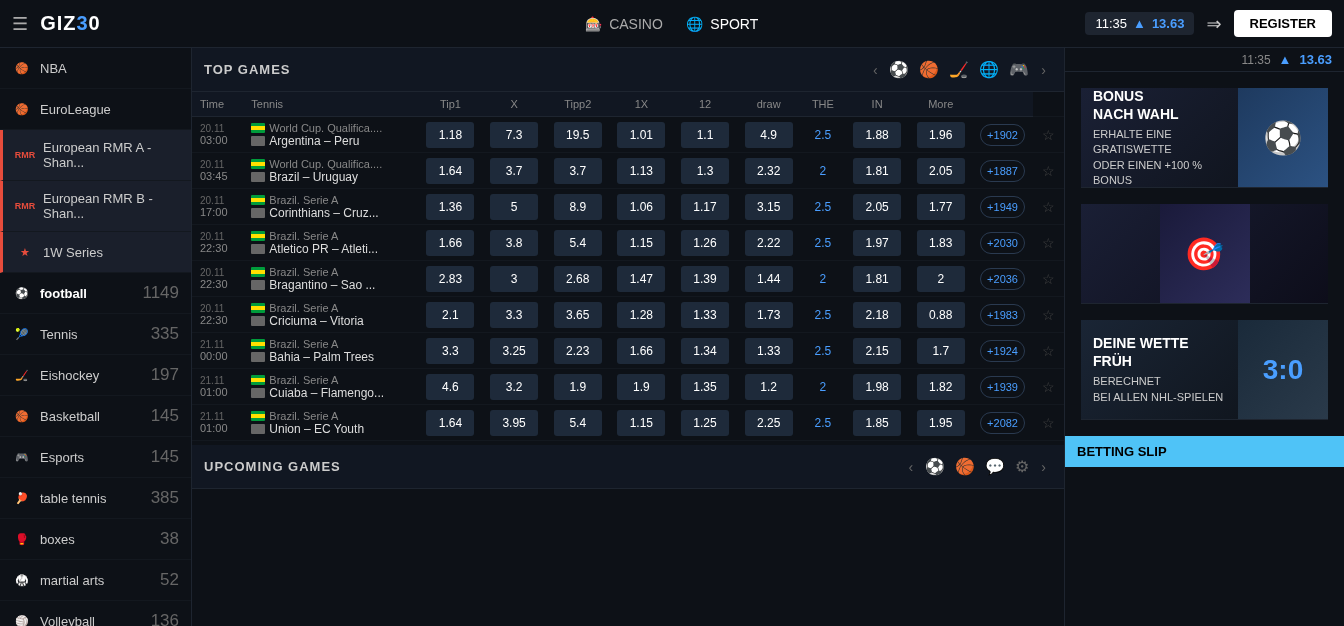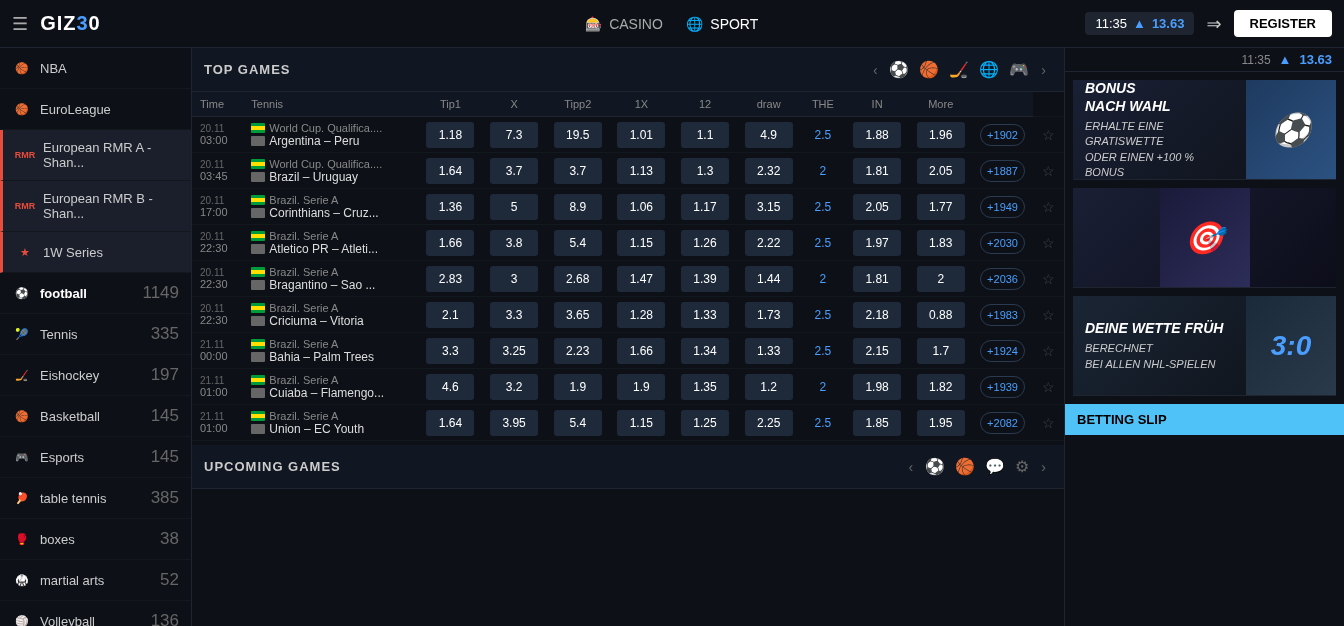--- a/index.html
+++ b/index.html
@@ -49,21 +49,21 @@
     .game-league { color: #888; font-size: 11px; display: flex; align-items: center; gap: 4px; }
     .game-teams { color: #ddd; font-size: 12px; display: flex; align-items: center; gap: 4px; }
     .bet-btn { background: #1e2a3a; border: none; color: #fff; font-size: 12px; padding: 6px 8px; cursor: pointer; border-radius: 3px; min-width: 48px; text-align: center; }
     .bet-cell { padding: 4px 3px; text-align: center; vertical-align: middle; }
     .more-btn { background: none; border: 1px solid #2a3a50; color: #4a9eff; font-size: 11px; padding: 4px 6px; cursor: pointer; border-radius: 11px; white-space: nowrap; }
     .star-btn { background: none; border: none; color: #444; cursor: pointer; padding: 4px; font-size: 14px; }
 
     
     .right-panel { width: 280px; background: #0d1117; border-left: 1px solid #1e2530; overflow-y: auto; flex-shrink: 0; }
     .betting-slip-bar { background: #4fc3f7; color: #000; font-size: 13px; font-weight: bold; padding: 8px 12px; display: flex; align-items: center; justify-content: flex-start; }
-    .promo-card { margin: 8px; border-bottom: 1px solid #1e2530; overflow: hidden; height: 100px; display: flex; align-items: center; justify-content: center; position: relative; font-style: italic; }
+    .promo-card { margin: 16px; border-bottom: 1px solid #1e2530; overflow: hidden; height: 100px; display: flex; align-items: center; justify-content: center; position: relative; }
     .promo-card-1 { background: linear-gradient(135deg, #1a2035 0%, #0d1117 100%); }
     .promo-card-2 { background: linear-gradient(135deg, #1a1f35 0%, #0d0d1a 100%); }
     .promo-card-3 { background: linear-gradient(135deg, #1a2535 0%, #0d1117 100%); }
     .promo-text { padding: 12px; flex: 1; }
     .promo-title { color: #fff; font-size: 14px; font-weight: bold; line-height: 1.3; }
     .promo-subtitle { color: #ccc; font-size: 11px; margin-top: 4px; line-height: 1.4; }
     .promo-img-placeholder { width: 90px; height: 100px; display: flex; align-items: center; justify-content: center; font-size: 32px; }
 
     
     .balance-row { background: #0d1117; display: flex; align-items: center; justify-content: flex-end; padding: 4px 12px; gap: 8px; border-bottom: 1px solid #1e2530; }

